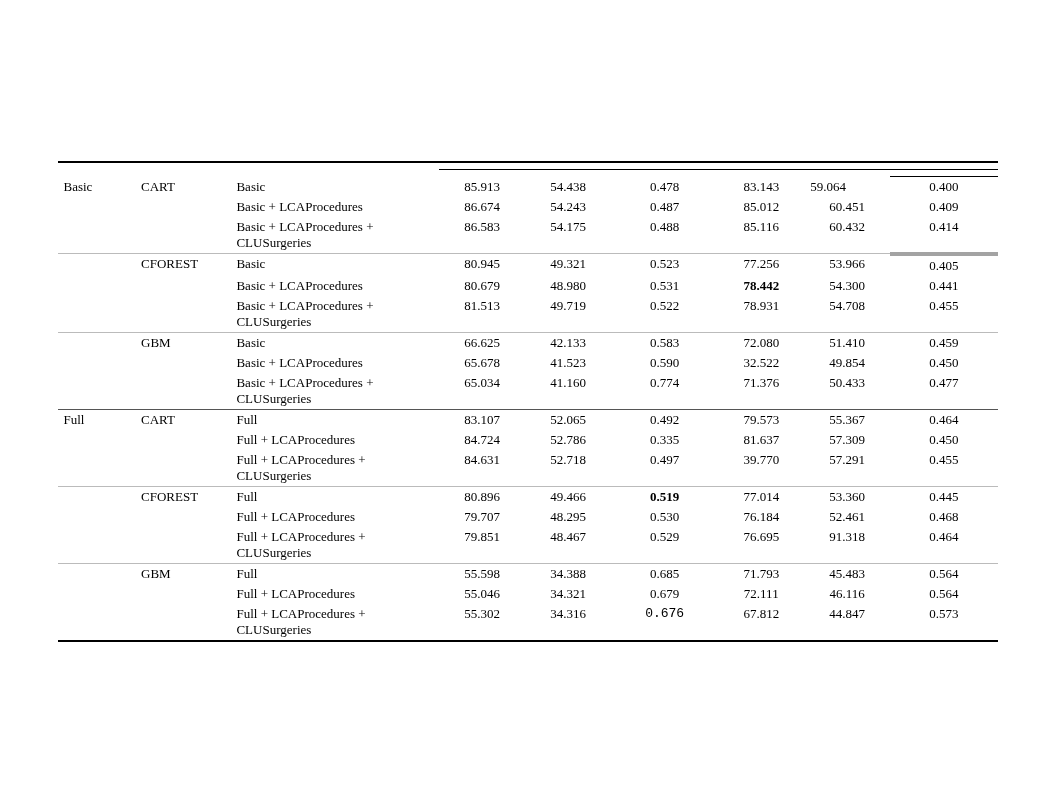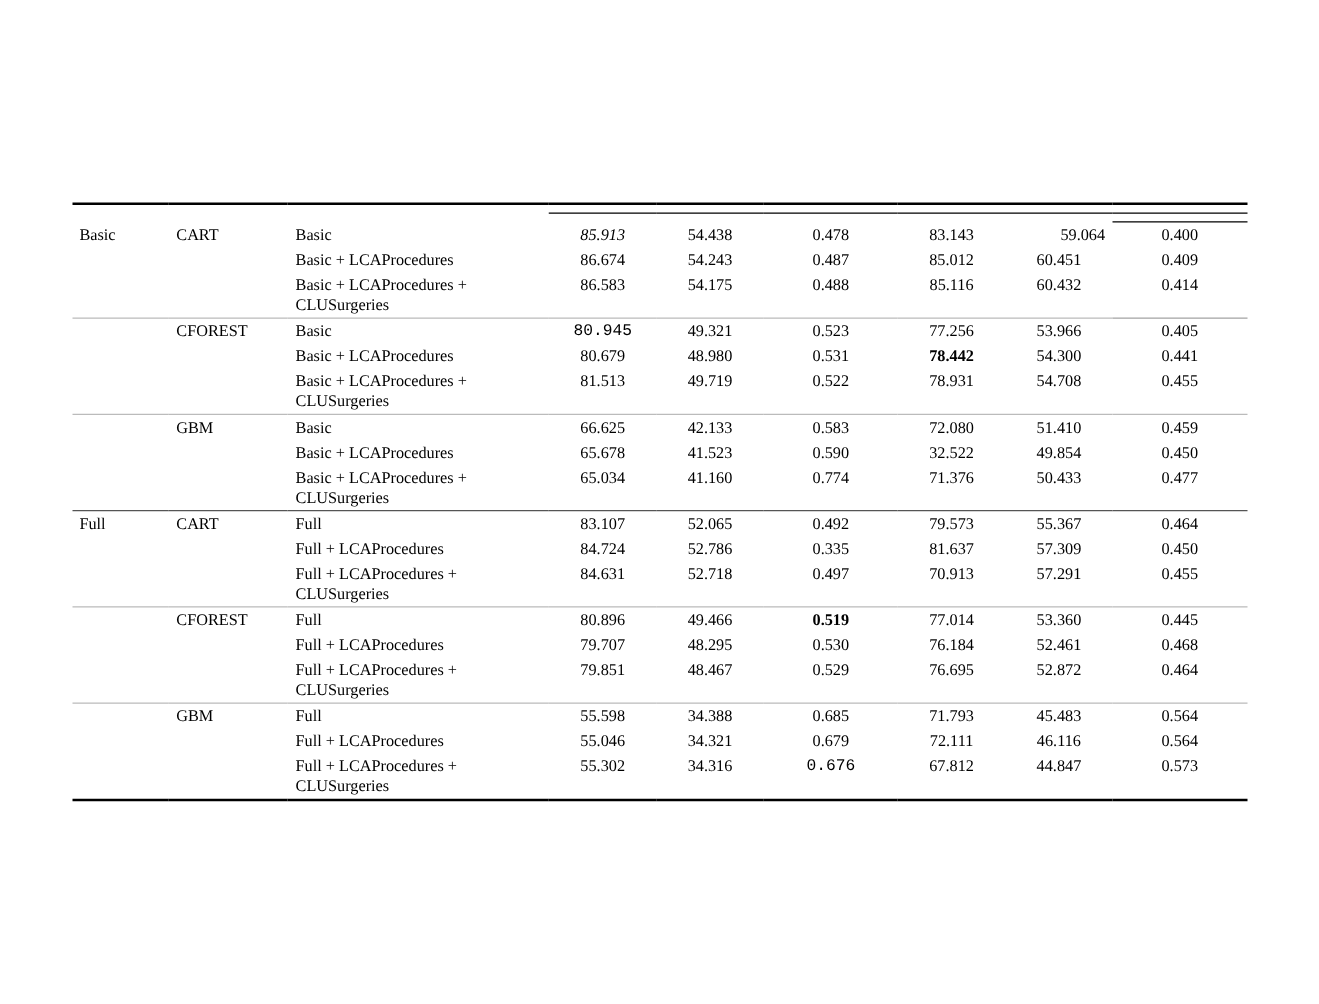--- a/index.html
+++ b/index.html
@@ -66,25 +66,25 @@
         <th class="col-num"></th>
         <th class="col-num" style="width:90px; border-bottom:1px solid #000;"></th>
       </tr>
 
     </thead>
     <tbody id="table-body">
     <tr>
           <td class="col-dataset" style="vertical-align:top; font-weight:normal;">Basic</td>
           <td class="col-model" style="vertical-align:top; font-weight:normal;">CART</td>
           <td class="col-config" style="vertical-align:top;">Basic</td>
-          <td class="col-num" style="font-style:italic;">85.913</td>
+          <td class="col-num" style="">85.913</td>
           <td class="col-num" style="text-align:center;">54.438</td>
           <td class="col-num" style="text-align:center;">0.478</td>
           <td class="col-num" style="text-align:center;">83.143</td>
-          <td class="col-num" style="text-align:right;">59.064</td>
+          <td class="col-num" style="text-align:left;">59.064</td>
           <td class="col-num" style="text-align:center;">0.400</td>
         </tr>
         <tr>
           <td class="col-dataset" style="vertical-align:top; font-weight:normal;"></td>
           <td class="col-model" style="vertical-align:top; font-weight:normal;"></td>
           <td class="col-config" style="vertical-align:top;">Basic + LCAProcedures</td>
           <td class="col-num" style="text-align:center;">86.674</td>
           <td class="col-num" style="text-align:center;">54.243</td>
           <td class="col-num" style="text-align:center;">0.487</td>
           <td class="col-num" style="text-align:center;">85.012</td>
@@ -99,26 +99,26 @@
           <td class="col-num" style="text-align:center;">54.175</td>
           <td class="col-num" style="text-align:center;">0.488</td>
           <td class="col-num" style="text-align:center;">85.116</td>
           <td class="col-num" style="text-align:center;">60.432</td>
           <td class="col-num" style="text-align:center;">0.414</td>
         </tr>
         <tr style="border-top: 1px solid rgb(187, 187, 187);">
           <td class="col-dataset" style="vertical-align:top; font-weight:normal; border-top: 1px solid #bbb;"></td>
           <td class="col-model" style="vertical-align:top; font-weight:normal; border-top: 1px solid #bbb;">CFOREST</td>
           <td class="col-config" style="vertical-align:top; border-top: 1px solid #bbb;">Basic</td>
-          <td class="col-num" style="text-align:center; border-top: 1px solid #bbb; font-family: Liberation Mono, monospace;">80.945</td>
+          <td class="col-num" style="text-align:center; border-top: 1px solid #bbb;">80.945</td>
           <td class="col-num" style="text-align:center; border-top: 1px solid #bbb;">49.321</td>
           <td class="col-num" style="text-align:center; border-top: 1px solid #bbb;">0.523</td>
           <td class="col-num" style="text-align:center; border-top: 1px solid #bbb;">77.256</td>
           <td class="col-num" style="text-align:center; border-top: 1px solid #bbb;">53.966</td>
-          <td class="col-num" style="border-top: 1px solid #a3a3a3;">0.405</td>
+          <td class="col-num" style="border-top: 4px solid #a3a3a3;">0.405</td>
         </tr>
         <tr>
           <td class="col-dataset" style="vertical-align:top; font-weight:normal;"></td>
           <td class="col-model" style="vertical-align:top; font-weight:normal;"></td>
           <td class="col-config" style="vertical-align:top;">Basic + LCAProcedures</td>
           <td class="col-num" style="text-align:center;">80.679</td>
           <td class="col-num" style="text-align:center;">48.980</td>
           <td class="col-num" style="text-align:center;">0.531</td>
           <td class="col-num" style="text-align:center;font-weight:bold;">78.442</td>
           <td class="col-num" style="text-align:center;">54.300</td>
@@ -190,21 +190,21 @@
           <td class="col-num" style="text-align:center;">57.309</td>
           <td class="col-num" style="text-align:center;">0.450</td>
         </tr>
         <tr>
           <td class="col-dataset" style="vertical-align:top; font-weight:normal;"></td>
           <td class="col-model" style="vertical-align:top; font-weight:normal;"></td>
           <td class="col-config" style="vertical-align:top;"><span style="display:inline-block;">Full + LCAProcedures +</span><br>CLUSurgeries</td>
           <td class="col-num" style="text-align:center;">84.631</td>
           <td class="col-num" style="text-align:center;">52.718</td>
           <td class="col-num" style="text-align:center;">0.497</td>
-          <td class="col-num" style="text-align:center;">70.913</td>
+          <td class="col-num" style="text-align:center;">39.770</td>
           <td class="col-num" style="text-align:center;">57.291</td>
           <td class="col-num" style="text-align:center;">0.455</td>
         </tr>
         <tr style="border-top: 1px solid rgb(187, 187, 187);">
           <td class="col-dataset" style="vertical-align:top; font-weight:normal; border-top: 1px solid #bbb;"></td>
           <td class="col-model" style="vertical-align:top; font-weight:normal; border-top: 1px solid #bbb;">CFOREST</td>
           <td class="col-config" style="vertical-align:top; border-top: 1px solid #bbb;">Full</td>
           <td class="col-num" style="text-align:center; border-top: 1px solid #bbb;">80.896</td>
           <td class="col-num" style="text-align:center; border-top: 1px solid #bbb;">49.466</td>
           <td class="col-num" style="text-align:center; border-top: 1px solid #bbb; font-weight: bold;">0.519</td>
@@ -224,21 +224,21 @@
           <td class="col-num" style="text-align:center;">0.468</td>
         </tr>
         <tr>
           <td class="col-dataset" style="vertical-align:top; font-weight:normal;"></td>
           <td class="col-model" style="vertical-align:top; font-weight:normal;"></td>
           <td class="col-config" style="vertical-align:top;"><span style="display:inline-block;">Full + LCAProcedures +</span><br>CLUSurgeries</td>
           <td class="col-num" style="text-align:center;">79.851</td>
           <td class="col-num" style="text-align:center;">48.467</td>
           <td class="col-num" style="text-align:center;">0.529</td>
           <td class="col-num" style="text-align:center;">76.695</td>
-          <td class="col-num" style="text-align:center;">52.872</td>
+          <td class="col-num" style="text-align:center;">91.318</td>
           <td class="col-num" style="text-align:center;">0.464</td>
         </tr>
         <tr style="border-top: 1px solid rgb(187, 187, 187);">
           <td class="col-dataset" style="vertical-align:top; font-weight:normal; border-top: 1px solid #bbb;"></td>
           <td class="col-model" style="vertical-align:top; font-weight:normal; border-top: 1px solid #bbb;">GBM</td>
           <td class="col-config" style="vertical-align:top; border-top: 1px solid #bbb;">Full</td>
           <td class="col-num" style="text-align:center; border-top: 1px solid #bbb;">55.598</td>
           <td class="col-num" style="text-align:center; border-top: 1px solid #bbb;">34.388</td>
           <td class="col-num" style="text-align:center; border-top: 1px solid #bbb;">0.685</td>
           <td class="col-num" style="text-align:center; border-top: 1px solid #bbb;">71.793</td>

